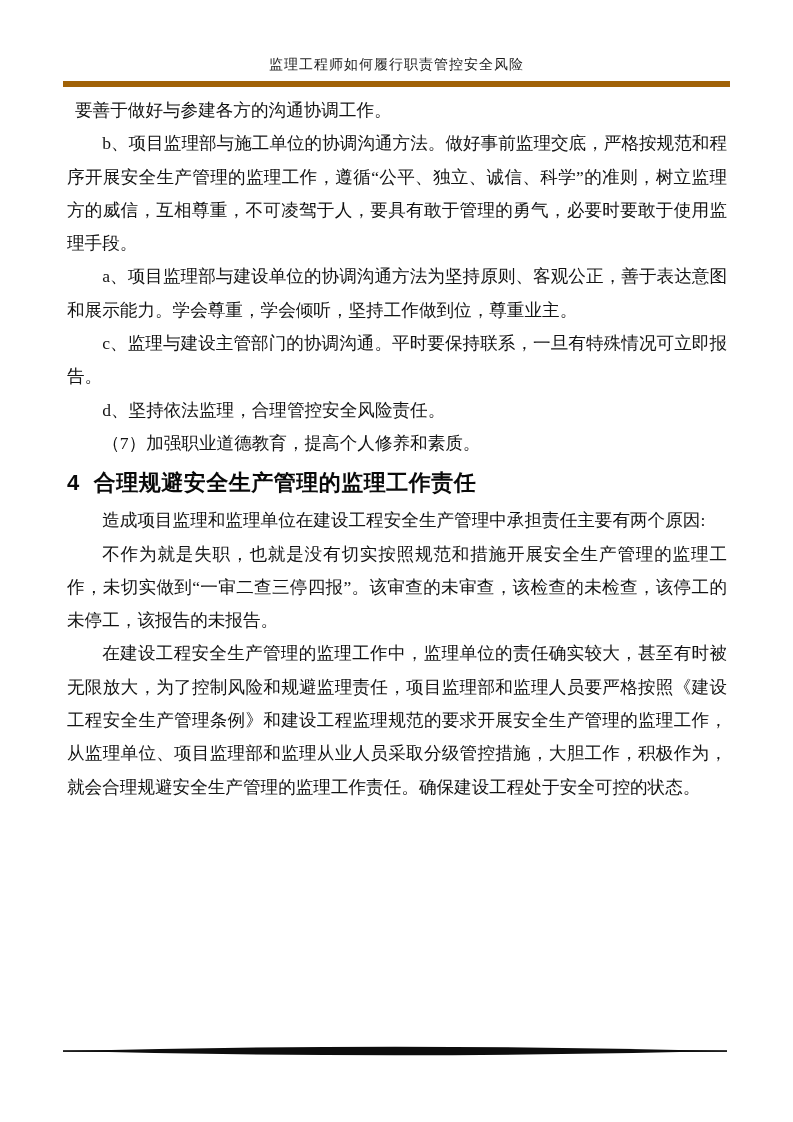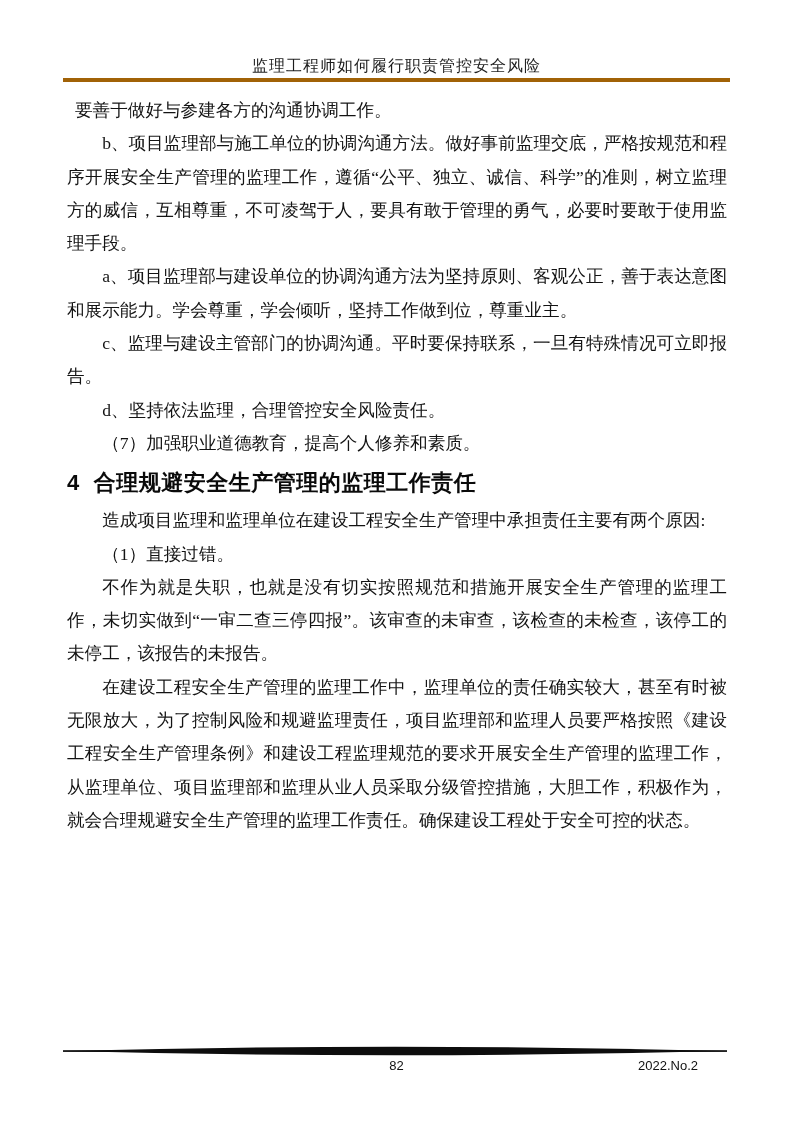--- a/index.html
+++ b/index.html
@@ -16,25 +16,25 @@
     font-family: "Liberation Serif", "DejaVu Serif", serif;
     color: #141414;
   }
   
   .running-header {
     position: absolute;
     top: 56px;
     left: 63px;
     width: 667px;
     text-align: center;
-    font-size: 16px;
+    font-size: 14px;
     letter-spacing: 1px;
     color: #1c1c1c;
-    padding-bottom: 1px;
-    border-bottom: 4px solid #a16207;
+    padding-bottom: 7px;
+    border-bottom: 6px solid #a16207;
   }
   
   .content {
     position: absolute;
     top: 94px;
     left: 67px;
     width: 660px;
     font-size: 17.6px;
     line-height: 33.3px;
     text-align: justify;
@@ -110,29 +110,24 @@
     <p>a、项目监理部与建设单位的协调沟通方法为坚持原则、客观公正，善于表达意图和展示能力。学会尊重，学会倾听，坚持工作做到位，尊重业主。</p>
     <p>c、监理与建设主管部门的协调沟通。平时要保持联系，一旦有特殊情况可立即报告。</p>
     <p>d、坚持依法监理，合理管控安全风险责任。</p>
     <p>（7）加强职业道德教育，提高个人修养和素质。</p>
 
     <h2 class="section-heading">
       <span class="section-number">4</span><span>合理规避安全生产管理的监理工作责任</span>
     </h2>
 
     <p>造成项目监理和监理单位在建设工程安全生产管理中承担责任主要有两个原因:</p>
-    <p>（1）直接过错。</p>
     <p>不作为就是失职，也就是没有切实按照规范和措施开展安全生产管理的监理工作，未切实做到“一审二查三停四报”。该审查的未审查，该检查的未检查，该停工的未停工，该报告的未报告。</p>
     <p>在建设工程安全生产管理的监理工作中，监理单位的责任确实较大，甚至有时被无限放大，为了控制风险和规避监理责任，项目监理部和监理人员要严格按照《建设工程安全生产管理条例》和建设工程监理规范的要求开展安全生产管理的监理工作，从监理单位、项目监理部和监理从业人员采取分级管控措施，大胆工作，积极作为，就会合理规避安全生产管理的监理工作责任。确保建设工程处于安全可控的状态。</p>
   </div>
 
   <div class="footer">
     <svg class="footer-bar-svg" viewBox="0 0 664 11" preserveAspectRatio="none" aria-hidden="true">
       <rect x="0" y="4.2" width="664" height="1.7" fill="#0d0d0d"></rect>
       <path d="M0,5 Q332,-3.5 664,5 Q332,13.5 0,5 Z" fill="#0d0d0d"></path>
     </svg>
-    <div class="footer-row">
-      <span class="page-number">82</span>
-      <span class="issue">2022.No.2</span>
-    </div>
   </div>
 
 </div>
 
 </body></html>

